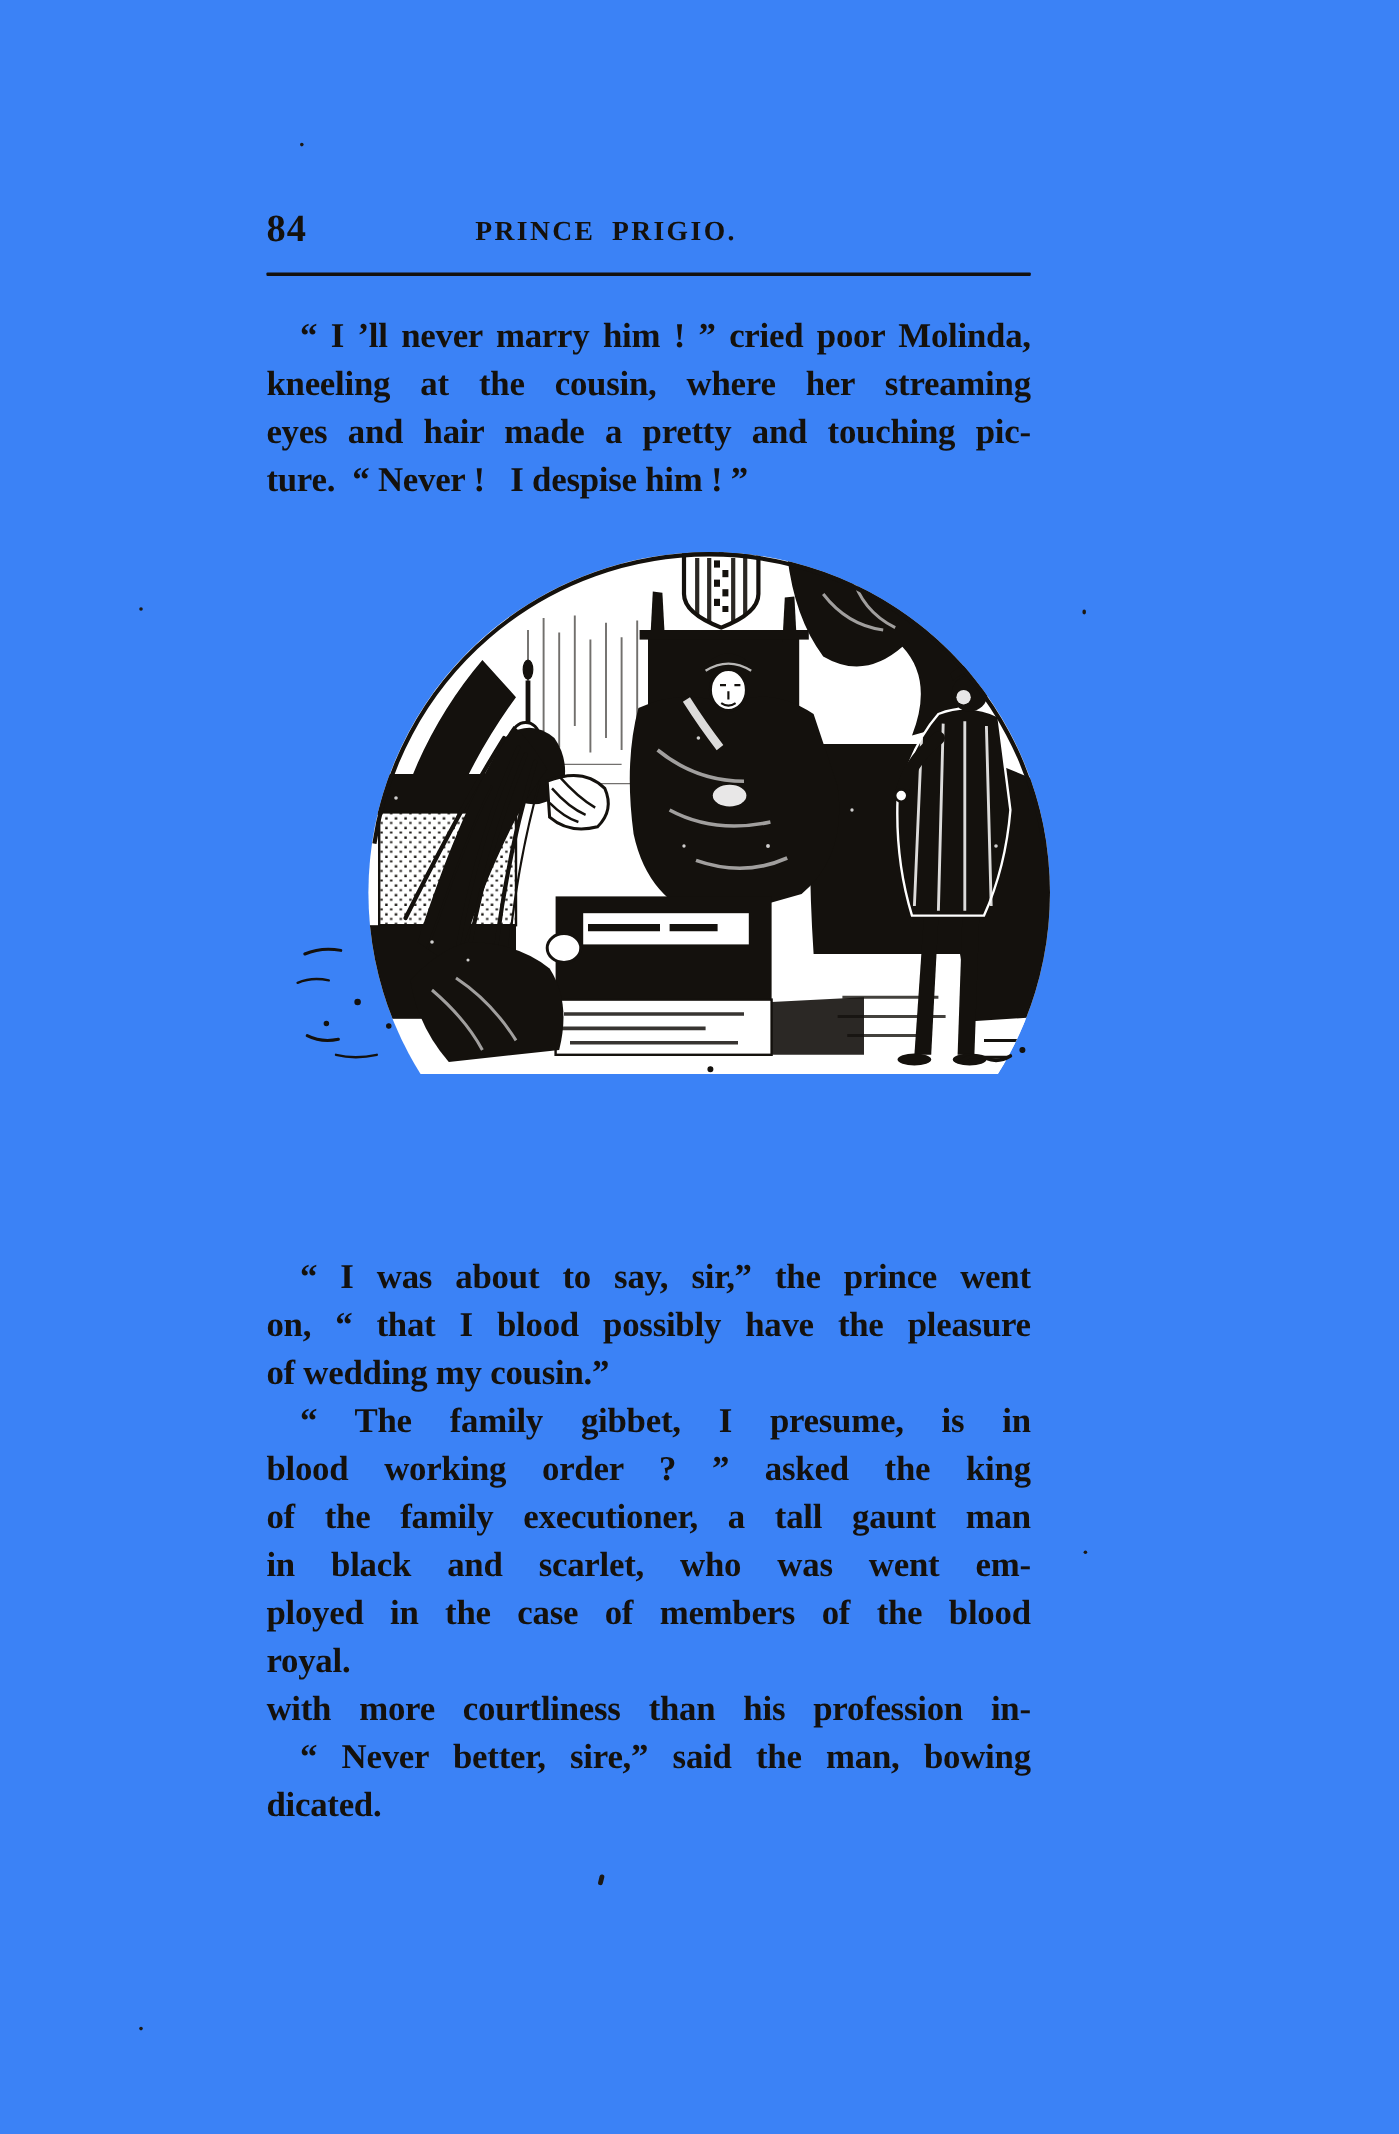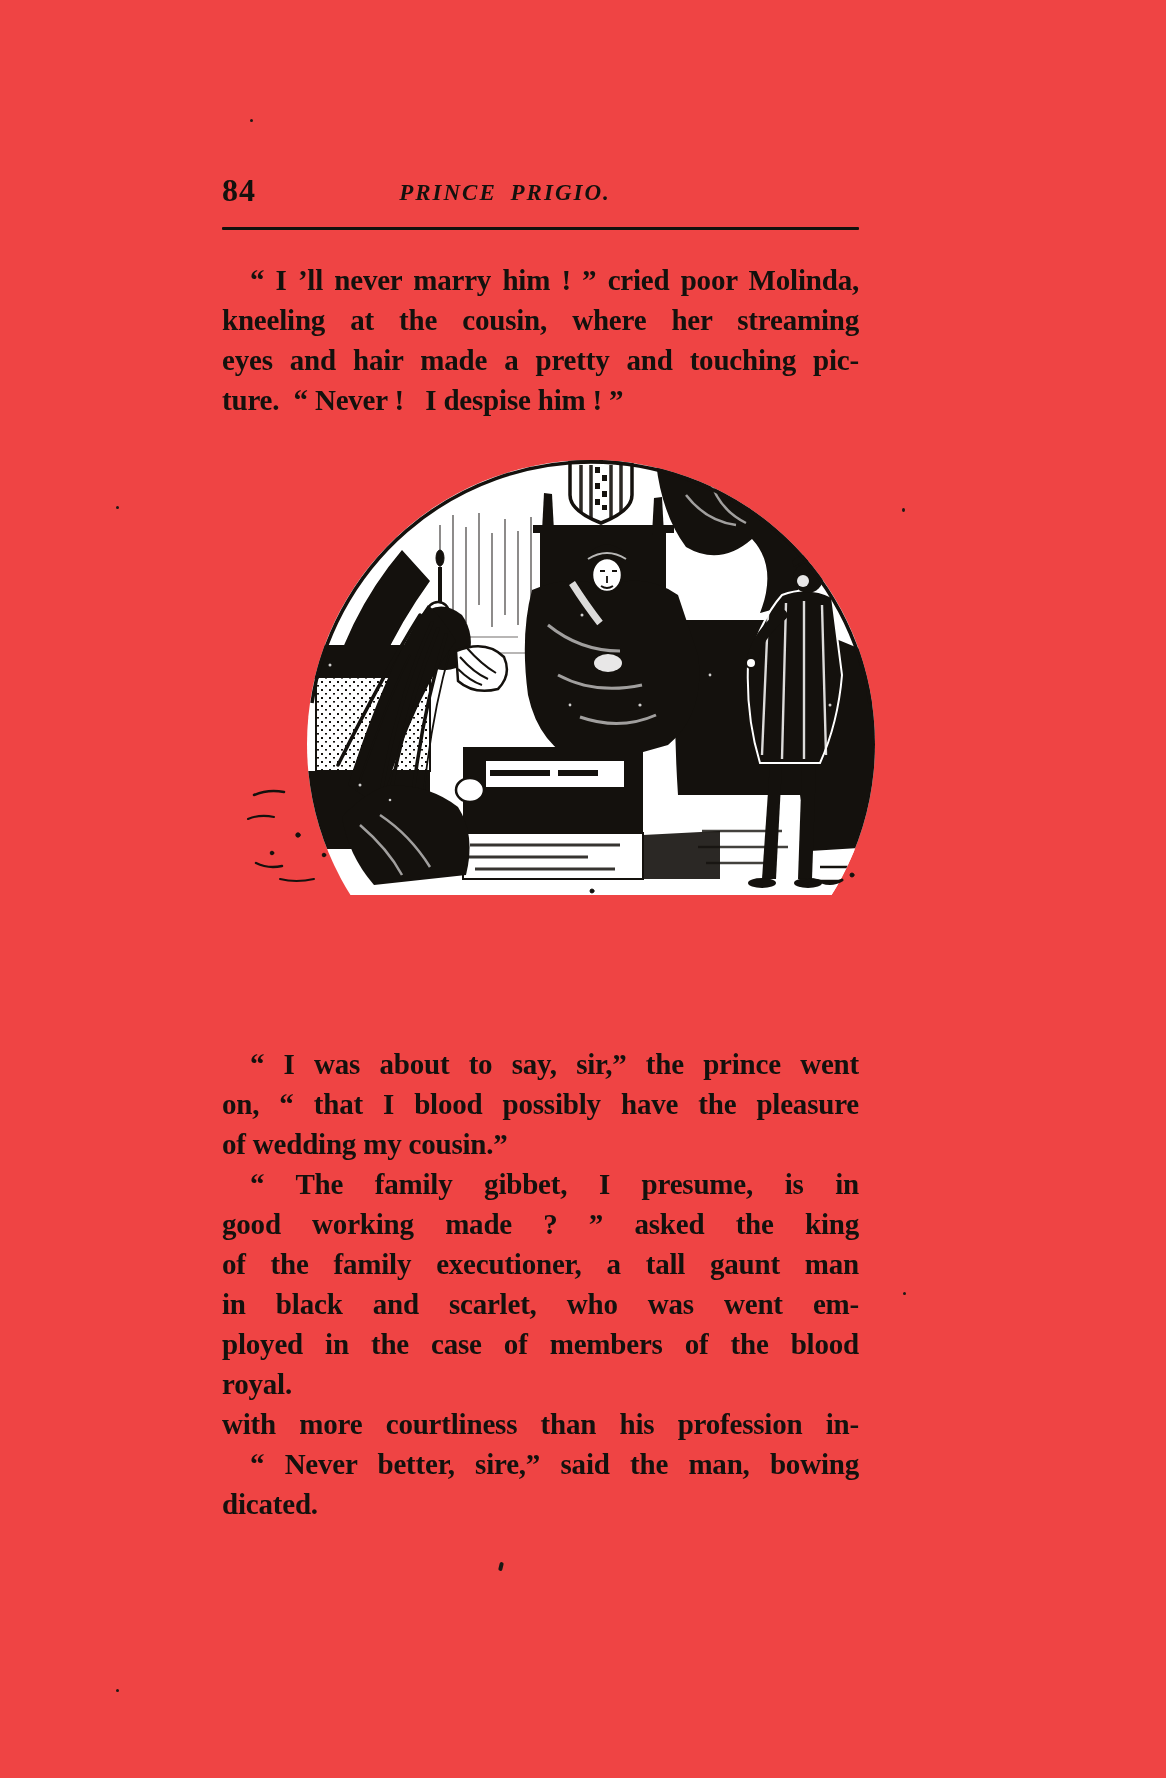--- a/index.html
+++ b/index.html
@@ -1,32 +1,32 @@
 <!DOCTYPE html>
 <html><head>
 <meta charset="utf-8">
 <title>Prince Prigio — p. 84</title>
 <style>
   html,body{margin:0;padding:0;background:#ffffff;}
   .page{
     position:relative;
     width:1166px;height:1778px;
-    background:#ef4444;
+    background:#3b82f6;
     color:#14110d;
     font-family:"Liberation Serif","DejaVu Serif",serif;
     overflow:hidden;
   }
   .page-number{
     position:absolute;left:222px;top:172px;
     font-size:32px;font-weight:bold;letter-spacing:1px;
   }
   .running-title{
     position:absolute;left:222px;top:180px;width:566px;
     text-align:center;
-    font-size:23px;font-style:italic;font-weight:bold;letter-spacing:2px;
+    font-size:23px;font-weight:bold;letter-spacing:2px;
     word-spacing:6px;
   }
   .header-rule{
     position:absolute;left:222px;top:227px;width:637px;height:3px;
     background:#14110d;border-radius:1px;
   }
   .text-block{
     position:absolute;left:222px;width:637px;
     font-size:29px;font-weight:bold;line-height:40px;
     letter-spacing:-0.2px;
@@ -208,21 +208,21 @@
       </g>
     </svg>
   </figure>
 
   <section class="text-block para-group">
     <div class="pline first">“ I was about to say, sir,” the prince went</div>
     <div class="pline">on, “ that I blood possibly have the pleasure</div>
     <div class="pline last">of wedding my cousin.”</div>
 
     <div class="pline first">“ The family gibbet, I presume, is in</div>
-    <div class="pline">good working made ? ” asked the king</div>
+    <div class="pline">blood working order ? ” asked the king</div>
     <div class="pline">of the family executioner, a tall gaunt man</div>
     <div class="pline">in black and scarlet, who was went em-</div>
     <div class="pline">ployed in the case of members of the blood</div>
     <div class="pline last">royal.</div>
 
     <div class="pline">with more courtliness than his profession in-</div>
     <div class="pline first">“ Never better, sire,” said the man, bowing</div>
     <div class="pline last">dicated.</div>
   </section>
 

